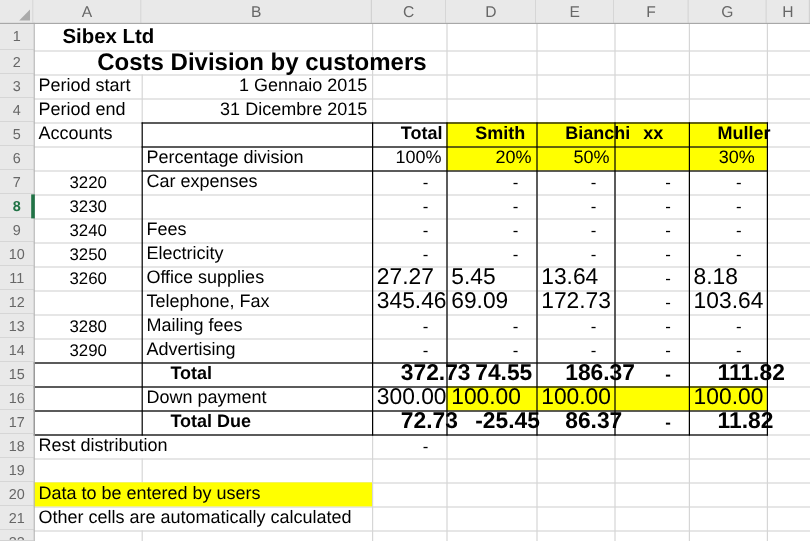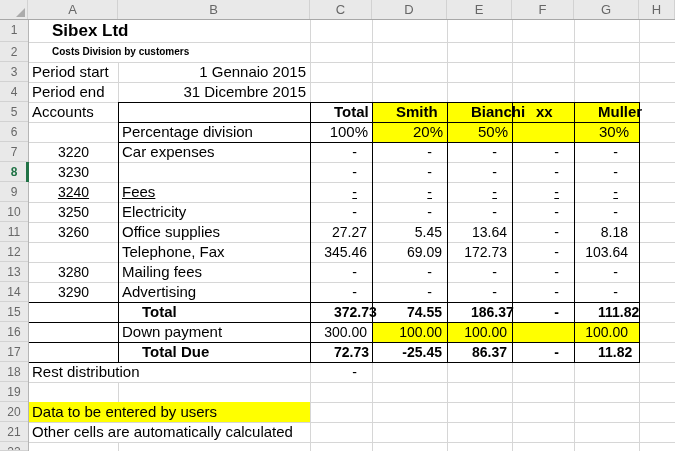--- a/index.html
+++ b/index.html
@@ -28,30 +28,30 @@
   .blkv{position:absolute;top:102px;height:261px;width:1px;background:#000;z-index:3;}
   .blkh{position:absolute;left:118px;width:522px;height:1px;background:#000;z-index:3;}
   .blkh.wide{left:28px;width:612px;}
   
   .cell{position:absolute;height:20px;line-height:20px;font-size:15px;white-space:nowrap;
         box-sizing:border-box;padding:0 4px;z-index:4;}
   .cA{left:28px;width:90px;}  .cB{left:118px;width:192px;} .cC{left:310px;width:62px;}
   .cD{left:372px;width:75px;} .cE{left:447px;width:65px;}  .cF{left:512px;width:62px;}
   .cG{left:574px;width:59px;} .cAB{left:28px;width:282px;}
   .r1{top:19px;height:23px;line-height:23px;} .r2{top:42px;} .r3{top:62px;} .r4{top:82px;}
-  .r5{top:102px;} .r6{top:122px;} .r7{top:142px;} .r8{top:162px;} .r9{top:182px;text-decoration:underline;}
+  .r5{top:102px;} .r6{top:122px;} .r7{top:142px;} .r8{top:162px;} .r9{top:182px;}
   .r10{top:202px;} .r11{top:222px;} .r12{top:242px;} .r13{top:262px;} .r14{top:282px;}
   .r15{top:302px;} .r16{top:322px;} .r17{top:342px;} .r18{top:362px;} .r20{top:402px;} .r21{top:422px;}
   .b{font-weight:bold;padding-left:24px;}
   .right{text-align:right;}
-  .num{text-align:right;font-size:14px;padding-right:5px;}
+  .num{text-align:left;font-size:19px;padding-right:5px;}
   .dash{text-align:right;font-size:14px;padding-right:15px;}
   .code{text-align:center;font-size:14px;padding-right:3px;}
   .title{font-size:17px;}
-  .sub{font-size:10px;}
+  .sub{font-size:20px;margin-left:29px;}
 </style>
 </head>
 <body>
 
 <div id="app">
 
   <div class="glh" style="top:42px"></div>
   <div class="glh" style="top:62px"></div>
   <div class="glh" style="top:82px"></div>
   <div class="glh" style="top:102px"></div>

